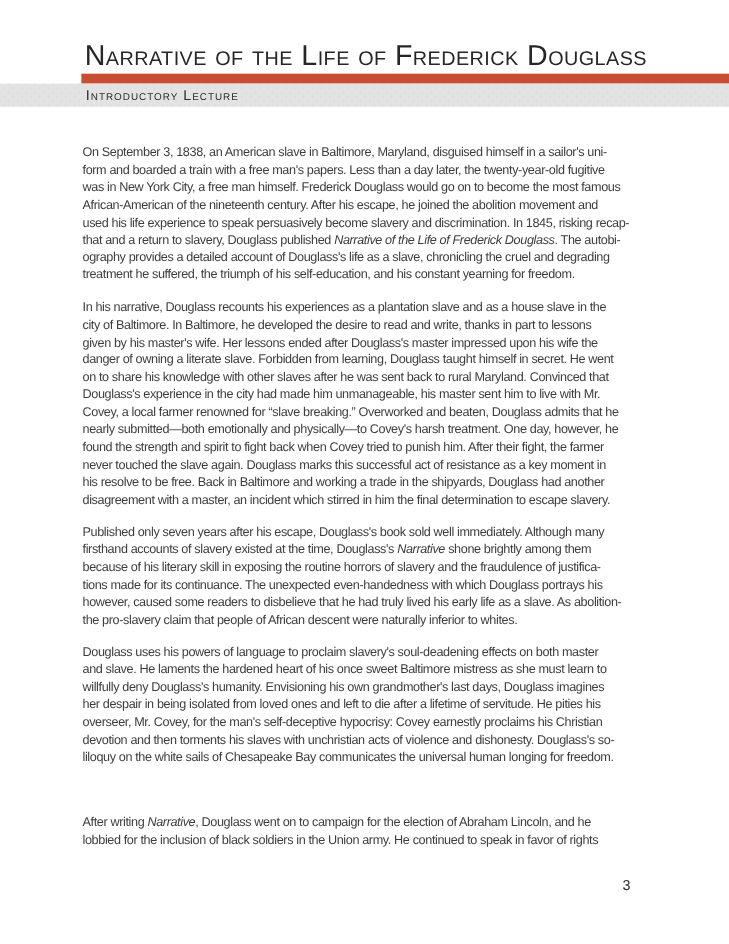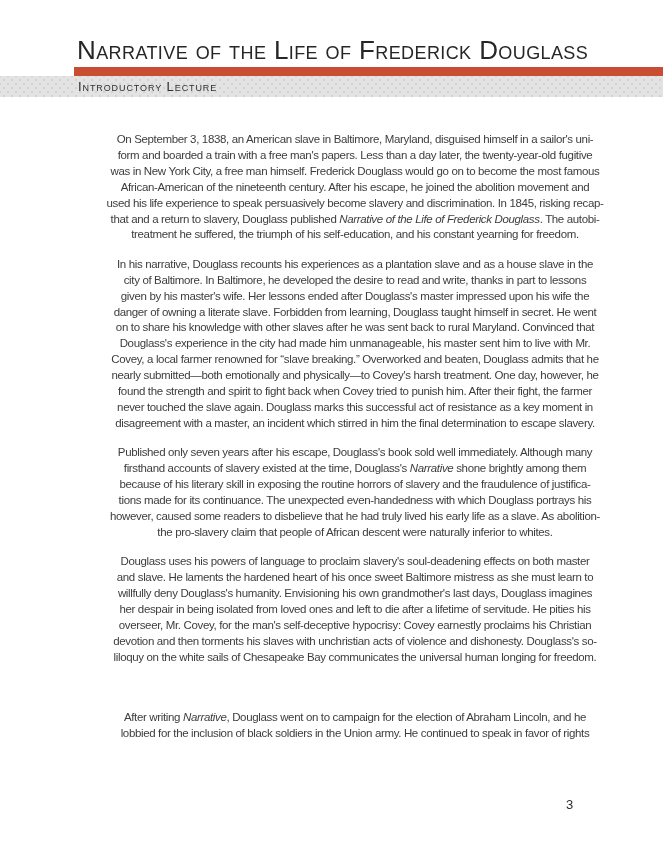--- a/index.html
+++ b/index.html
@@ -58,21 +58,21 @@
   }
   .doc-body {
     position: absolute;
     left: 75px;
     top: 132px;
     width: 560px;
     color: var(--body-text, #3d3d3d);
     font-size: 11.5px;
     letter-spacing: -0.35px;
   }
-  .para { margin: 0 0 13.5px 0; text-align: center; }
+  .para { margin: 0 0 13.5px 0; }
   .para:last-child { margin-bottom: 0; margin-top: 44px; }
   .line {
     line-height: 15.9px;
     white-space: nowrap;
   }
   .italic { font-style: italic; }
   .page-number {
     position: absolute;
     left: 566px;
     top: 797px;
@@ -94,33 +94,35 @@
   </div>
 
   <div class="doc-body">
       <div class="para">
         <div class="line"><span>On September 3, 1838, an American slave in Baltimore, Maryland, disguised himself in a sailor's uni-</span></div>
         <div class="line"><span>form and boarded a train with a free man's papers. Less than a day later, the twenty-year-old fugitive</span></div>
         <div class="line"><span>was in New York City, a free man himself. Frederick Douglass would go on to become the most famous</span></div>
         <div class="line"><span>African-American of the nineteenth century. After his escape, he joined the abolition movement and</span></div>
         <div class="line"><span>used his life experience to speak persuasively become slavery and discrimination. In 1845, risking recap-</span></div>
         <div class="line"><span>that and a return to slavery, Douglass published </span><span class="italic">Narrative of the Life of Frederick Douglass</span><span>. The autobi-</span></div>
+        <div class="line"><span>ography provides a detailed account of Douglass's life as a slave, chronicling the cruel and degrading</span></div>
         <div class="line"><span>treatment he suffered, the triumph of his self-education, and his constant yearning for freedom.</span></div>
       </div>
       <div class="para">
         <div class="line"><span>In his narrative, Douglass recounts his experiences as a plantation slave and as a house slave in the</span></div>
         <div class="line"><span>city of Baltimore. In Baltimore, he developed the desire to read and write, thanks in part to lessons</span></div>
         <div class="line"><span>given by his master's wife. Her lessons ended after Douglass's master impressed upon his wife the</span></div>
         <div class="line"><span>danger of owning a literate slave. Forbidden from learning, Douglass taught himself in secret. He went</span></div>
         <div class="line"><span>on to share his knowledge with other slaves after he was sent back to rural Maryland. Convinced that</span></div>
         <div class="line"><span>Douglass's experience in the city had made him unmanageable, his master sent him to live with Mr.</span></div>
         <div class="line"><span>Covey, a local farmer renowned for “slave breaking.” Overworked and beaten, Douglass admits that he</span></div>
         <div class="line"><span>nearly submitted—both emotionally and physically—to Covey's harsh treatment. One day, however, he</span></div>
         <div class="line"><span>found the strength and spirit to fight back when Covey tried to punish him. After their fight, the farmer</span></div>
         <div class="line"><span>never touched the slave again. Douglass marks this successful act of resistance as a key moment in</span></div>
+        <div class="line"><span>his resolve to be free. Back in Baltimore and working a trade in the shipyards, Douglass had another</span></div>
         <div class="line"><span>disagreement with a master, an incident which stirred in him the final determination to escape slavery.</span></div>
       </div>
       <div class="para">
         <div class="line"><span>Published only seven years after his escape, Douglass's book sold well immediately. Although many</span></div>
         <div class="line"><span>firsthand accounts of slavery existed at the time, Douglass's </span><span class="italic">Narrative</span><span> shone brightly among them</span></div>
         <div class="line"><span>because of his literary skill in exposing the routine horrors of slavery and the fraudulence of justifica-</span></div>
         <div class="line"><span>tions made for its continuance. The unexpected even-handedness with which Douglass portrays his</span></div>
         <div class="line"><span>however, caused some readers to disbelieve that he had truly lived his early life as a slave. As abolition-</span></div>
         <div class="line"><span>the pro-slavery claim that people of African descent were naturally inferior to whites.</span></div>
       </div>

